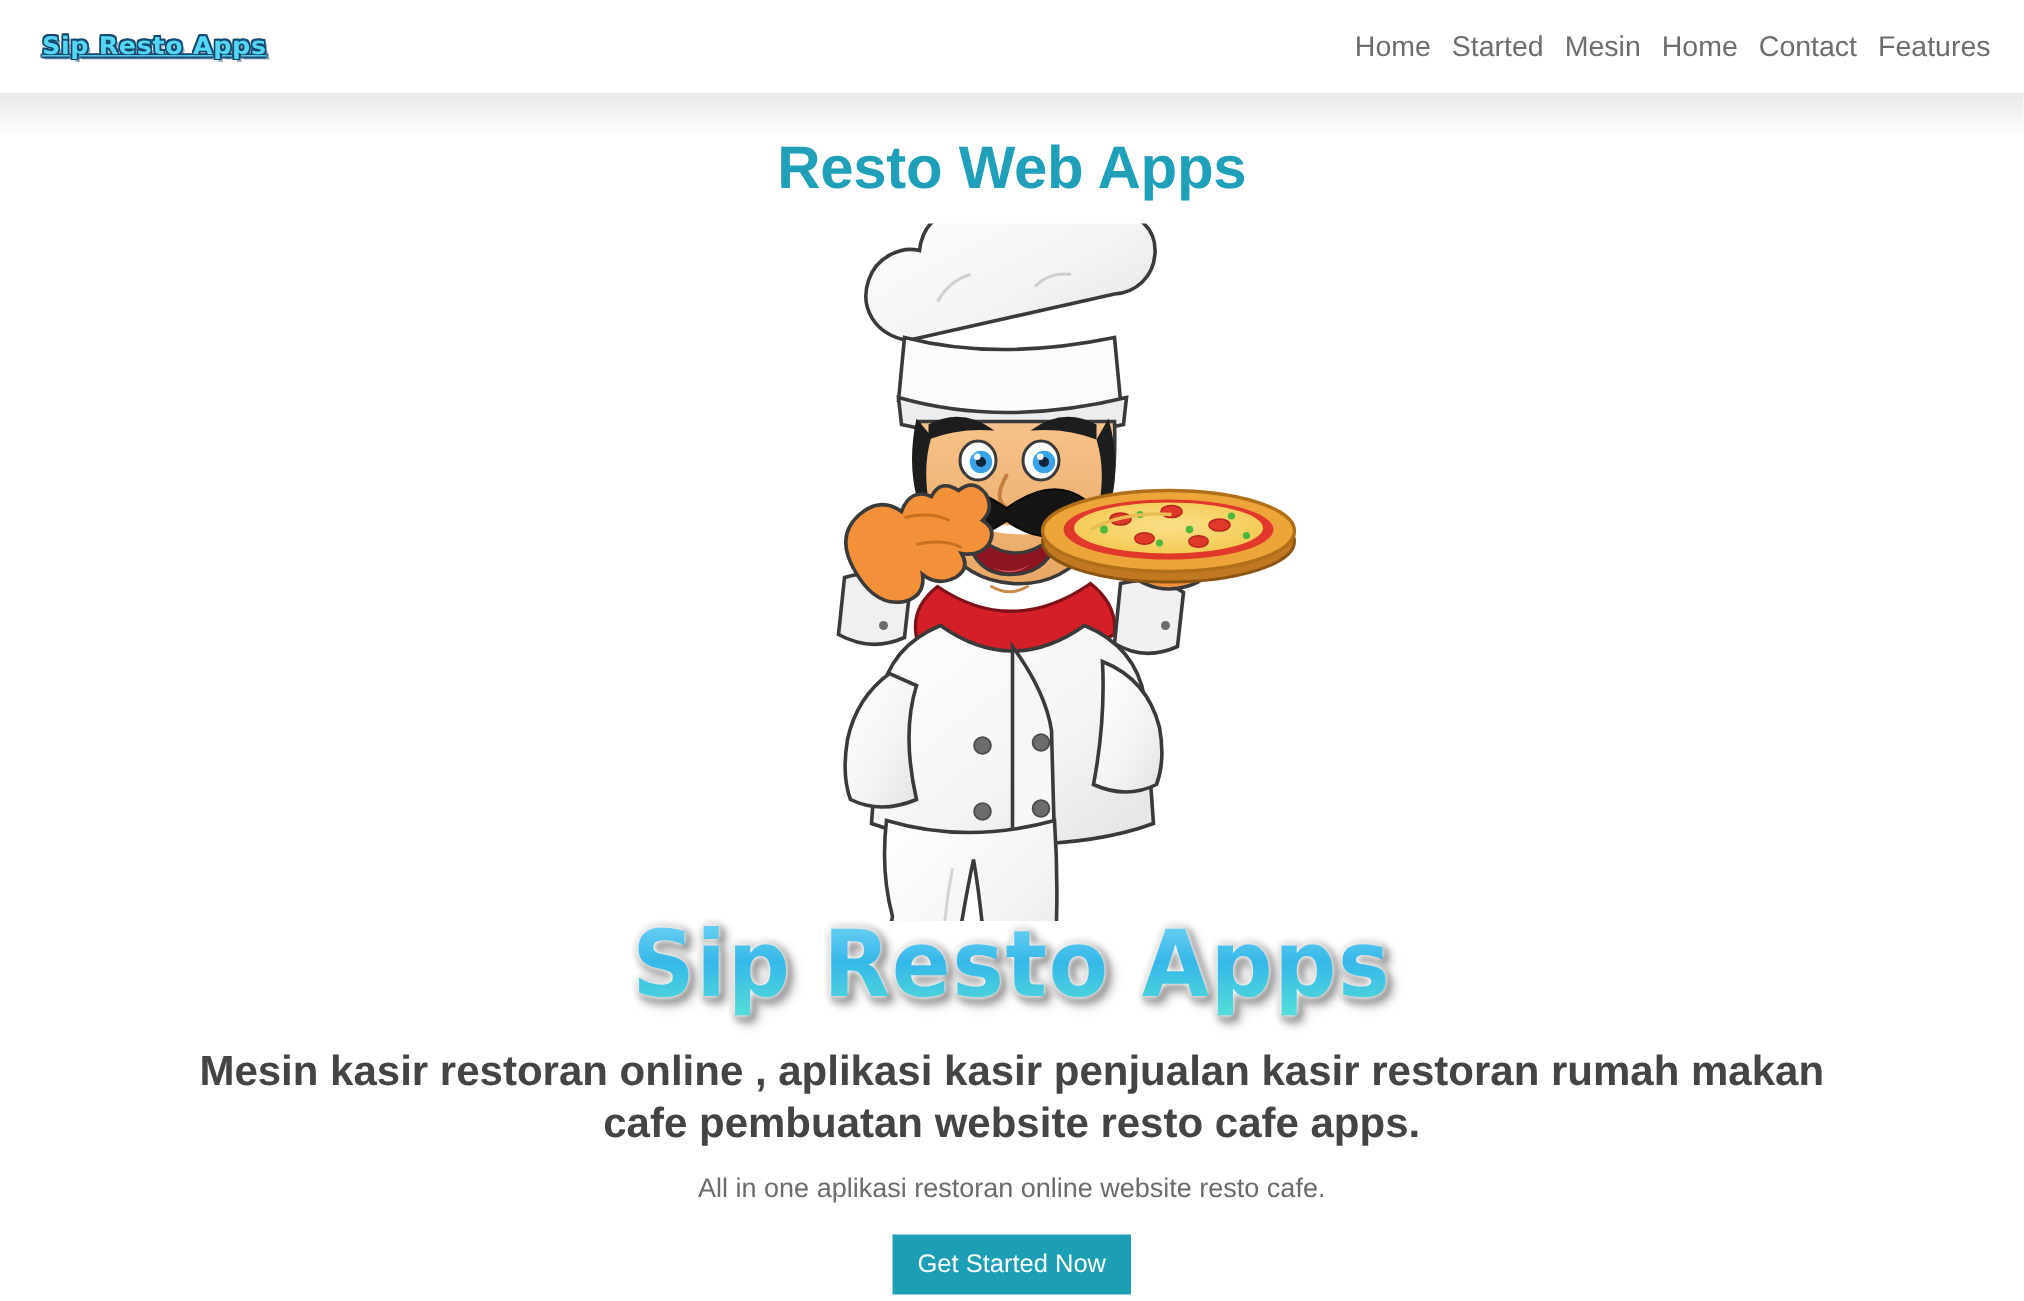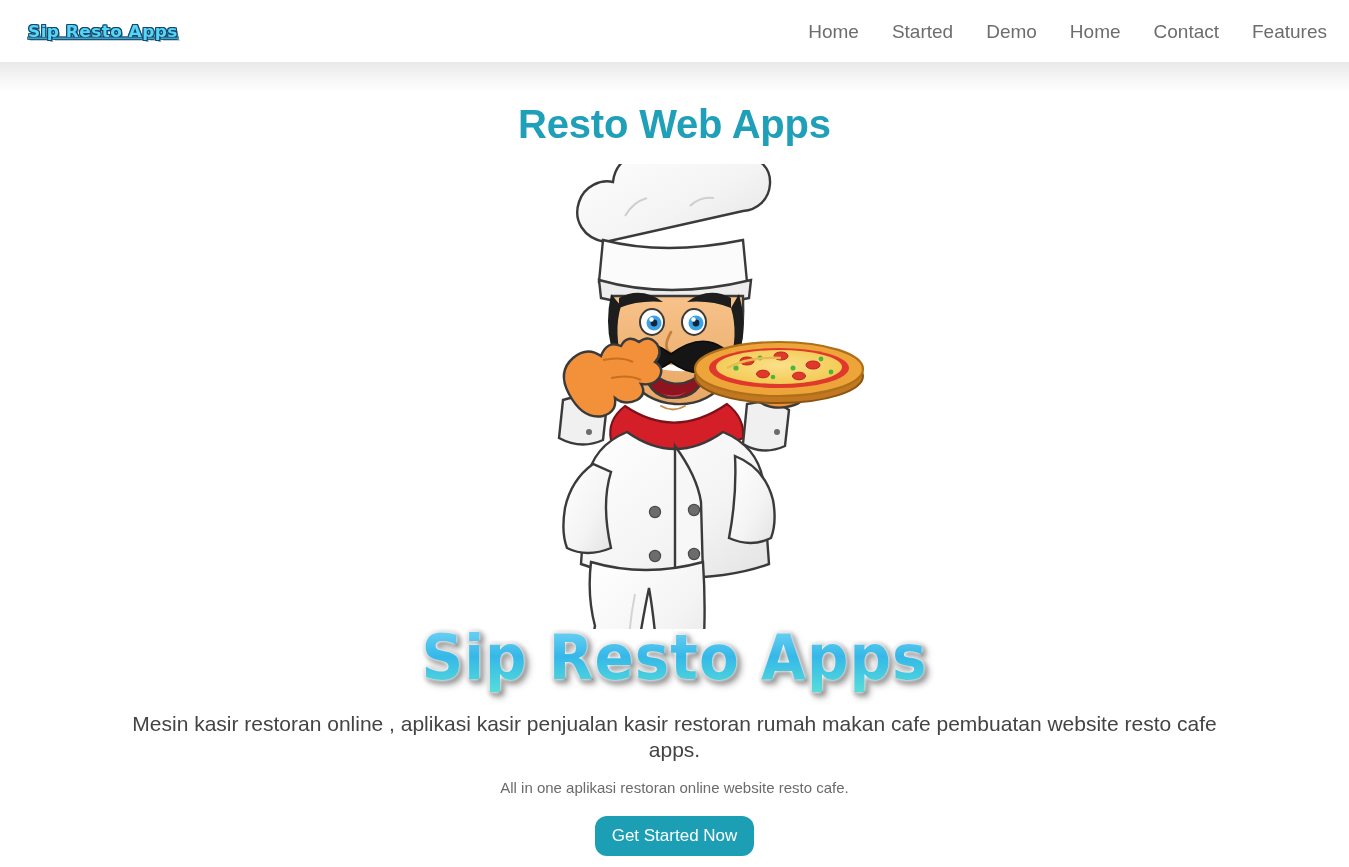--- a/index.html
+++ b/index.html
@@ -57,41 +57,41 @@
        1px -1px 0 #14486e,
       -1px -1px 0 #14486e,
        2px 2px 0 rgba(20,72,110,0.45);
     transform: scaleY(0.95);
     cursor: pointer;
   }
 
   .nav-links {
     display: flex;
     align-items: flex-start;
-    gap: 33px;
+    gap: 14px;
   }
   .nav-link {
     font-size: 19px;
     color: #6d6d6d;
     text-decoration: none;
     font-weight: 400;
     line-height: 1;
     white-space: nowrap;
     cursor: pointer;
   }
 
   
   .hero {
     position: relative;
     z-index: 5;
     text-align: center;
     padding-top: 22px;
   }
   .hero-title {
-    margin: 16px;
+    margin: 4px;
     font-size: 40px;
     font-weight: bold;
     color: #20a0b8;
     letter-spacing: -0.2px;
     line-height: 1.2;
   }
 
   
   .chef-wrap {
     width: 380px;
@@ -120,57 +120,57 @@
       drop-shadow(1.5px 1.5px 0.6px rgba(25,25,25,0.55))
       drop-shadow(3px 3px 2.5px rgba(0,0,0,0.30));
     transform: scaleY(1.06);
     display: inline-block;
     padding: 6px 4px;
   }
 
   .hero-desc {
     margin: 18px auto 1px;
     max-width: 1090px;
-    font-size: 21px;
+    font-size: 28px;
     line-height: 1.26;
     color: #444444;
-    font-weight: 400;
+    font-weight: 700;
   }
   .hero-sub {
     margin: 14px auto 0;
-    font-size: 15px;
+    font-size: 18px;
     color: #6b6b6b;
     font-weight: 400;
     line-height: 1.3;
   }
 
   .cta-wrap { margin-top: 19px; }
   .cta-button {
     display: inline-block;
     background: #1c9fb5;
     color: #ffffff;
     border: none;
-    border-radius: 12px;
+    border-radius: 0;
     font-size: 17px;
     font-family: "Liberation Sans", sans-serif;
     padding: 11px 17px 12px;
     line-height: 1;
     cursor: pointer;
   }
 </style>
 </head>
 <body>
 
 <div class="navbar">
   <a class="brand" href="#">Sip Resto Apps</a>
 
   <nav class="nav-links">
     <a class="nav-link" href="#">Home</a>
     <a class="nav-link" href="#">Started</a>
-    <a class="nav-link" href="#">Demo</a>
+    <a class="nav-link" href="#">Mesin</a>
     <a class="nav-link" href="#">Home</a>
     <a class="nav-link" href="#">Contact</a>
     <a class="nav-link" href="#">Features</a>
   </nav>
 </div>
 <div class="navbar-shadow"></div>
 
 <main class="hero">
 
   <h1 class="hero-title">Resto Web Apps</h1>

